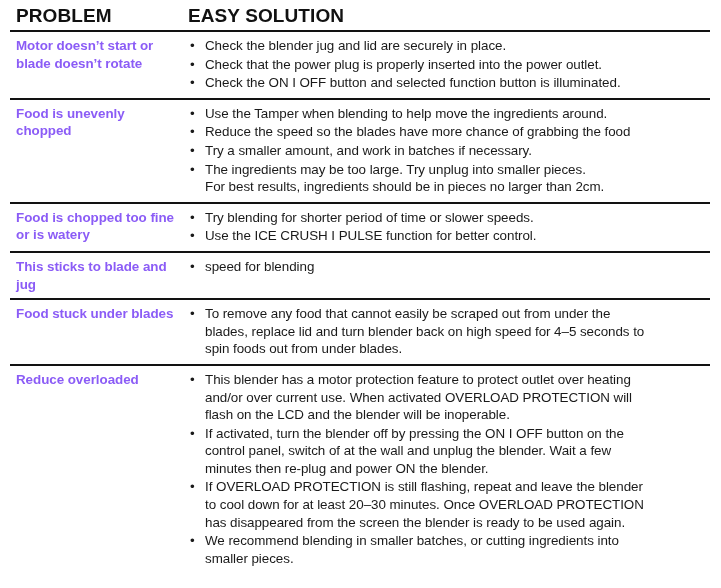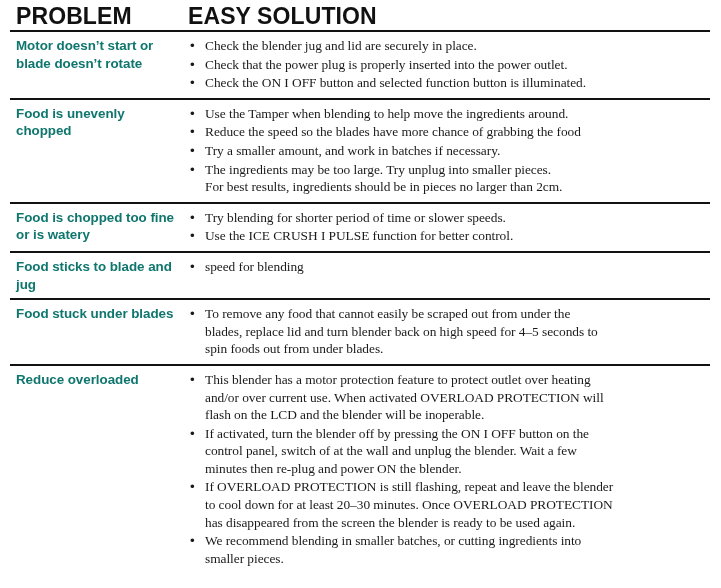--- a/index.html
+++ b/index.html
@@ -33,21 +33,21 @@
   }
 
   
   .header-row {
     display: flex;
     align-items: flex-start;
     padding: 6px 0 4px 0;
   }
   .header-cell {
     font-weight: bold;
-    font-size: 23px;
+    font-size: 19px;
     letter-spacing: 0.1px;
     line-height: 20px;
     color: #111111;
   }
   .col-problem {
     width: 178px;
     flex: 0 0 178px;
     padding-left: 16px;
     box-sizing: border-box;
   }
@@ -62,21 +62,21 @@
   .row {
     display: flex;
     align-items: flex-start;
     padding-top: 5px;
     padding-bottom: 5px;
   }
   .problem-text {
     font-weight: bold;
     font-size: 13.4px;
     line-height: 17.6px;
-    color: #0f766e;
+    color: #8b5cf6;
     letter-spacing: -0.05px;
   }
   .solution-list {
     list-style: none;
     margin: 0;
     padding: 0;
   }
   .solution-item {
     position: relative;
     padding-left: 17px;
@@ -89,21 +89,20 @@
   .solution-item .bullet {
     position: absolute;
     left: 2px;
     top: 0;
     line-height: 17.6px;
     font-size: 13.4px;
   }
   .solution-item .line {
     display: block;
     white-space: nowrap;
-    font-family: Liberation Serif, serif;
   }
 </style>
 </head>
 <body>
 
 <div id="troubleshooting-table">
 
   <div class="header-row">
     <div class="header-cell col-problem">PROBLEM</div>
     <div class="header-cell col-solution">EASY SOLUTION</div>
@@ -167,21 +166,21 @@
             </li>
             <li class="solution-item">
               <span class="bullet">•</span>
               <span class="line">Use the ICE CRUSH I PULSE function for better control.</span>
             </li>
           </ul>
         </div>
       </div>
       <div class="rule"></div>
       <div class="row">
-        <div class="col-problem problem-text">Food sticks to blade and jug</div>
+        <div class="col-problem problem-text">This sticks to blade and jug</div>
         <div class="col-solution">
           <ul class="solution-list">
             <li class="solution-item">
               <span class="bullet">•</span>
               <span class="line">speed for blending</span>
             </li>
           </ul>
         </div>
       </div>
       <div class="rule"></div>

